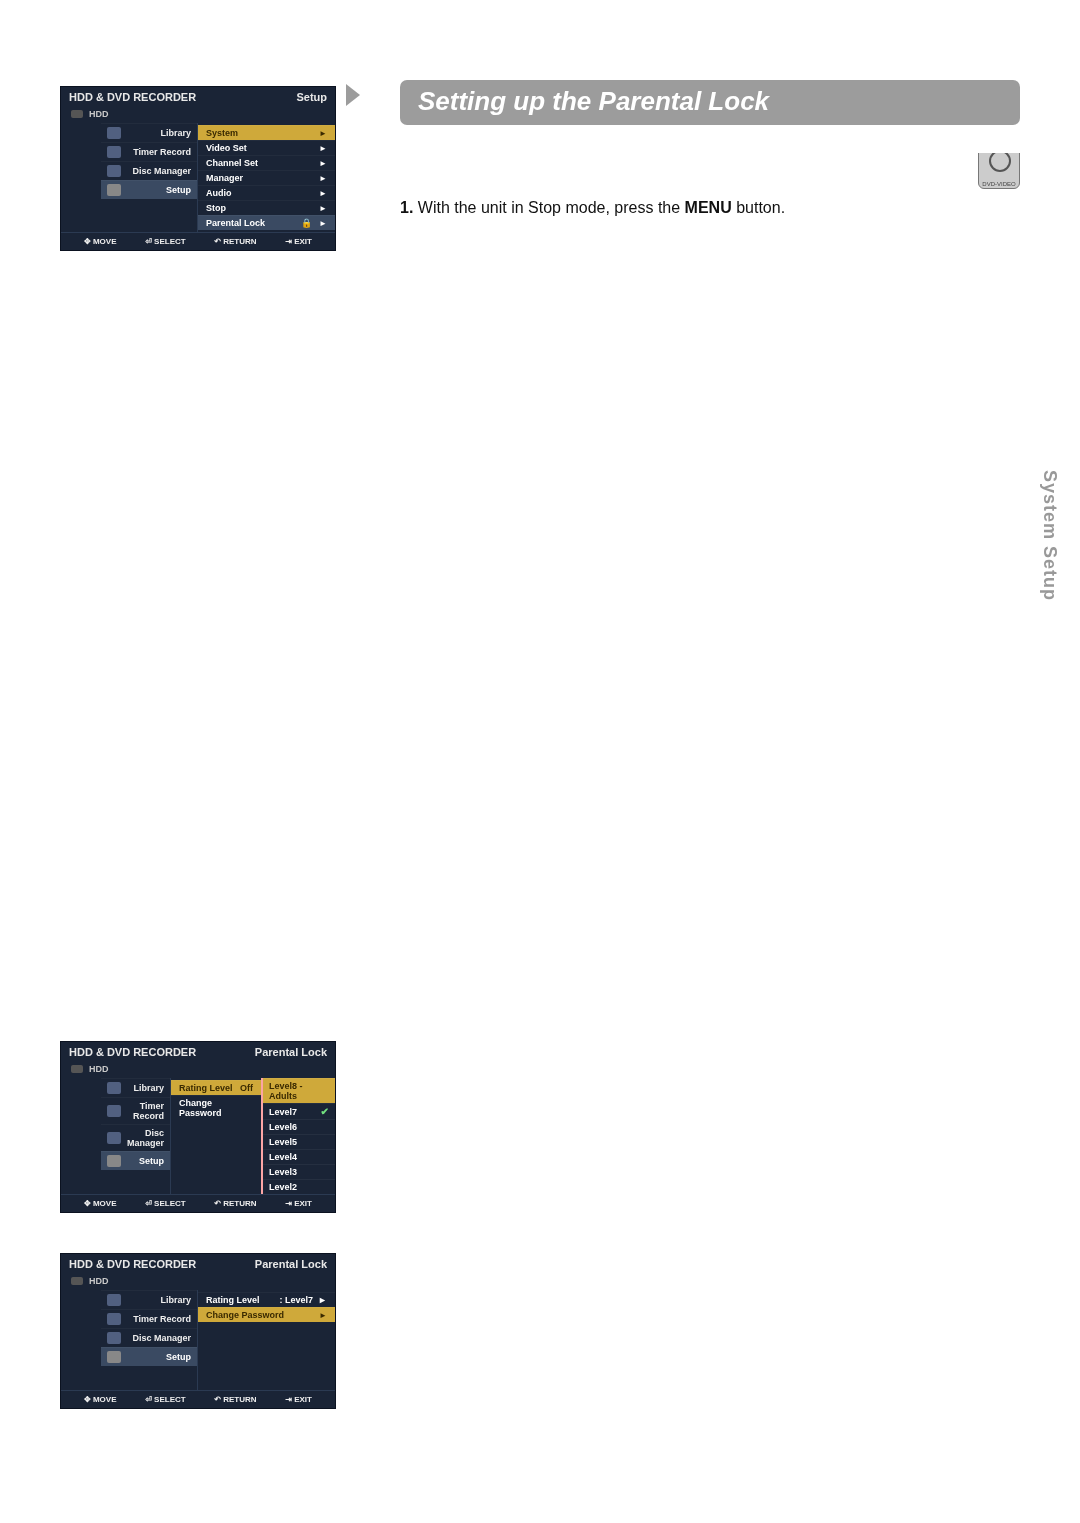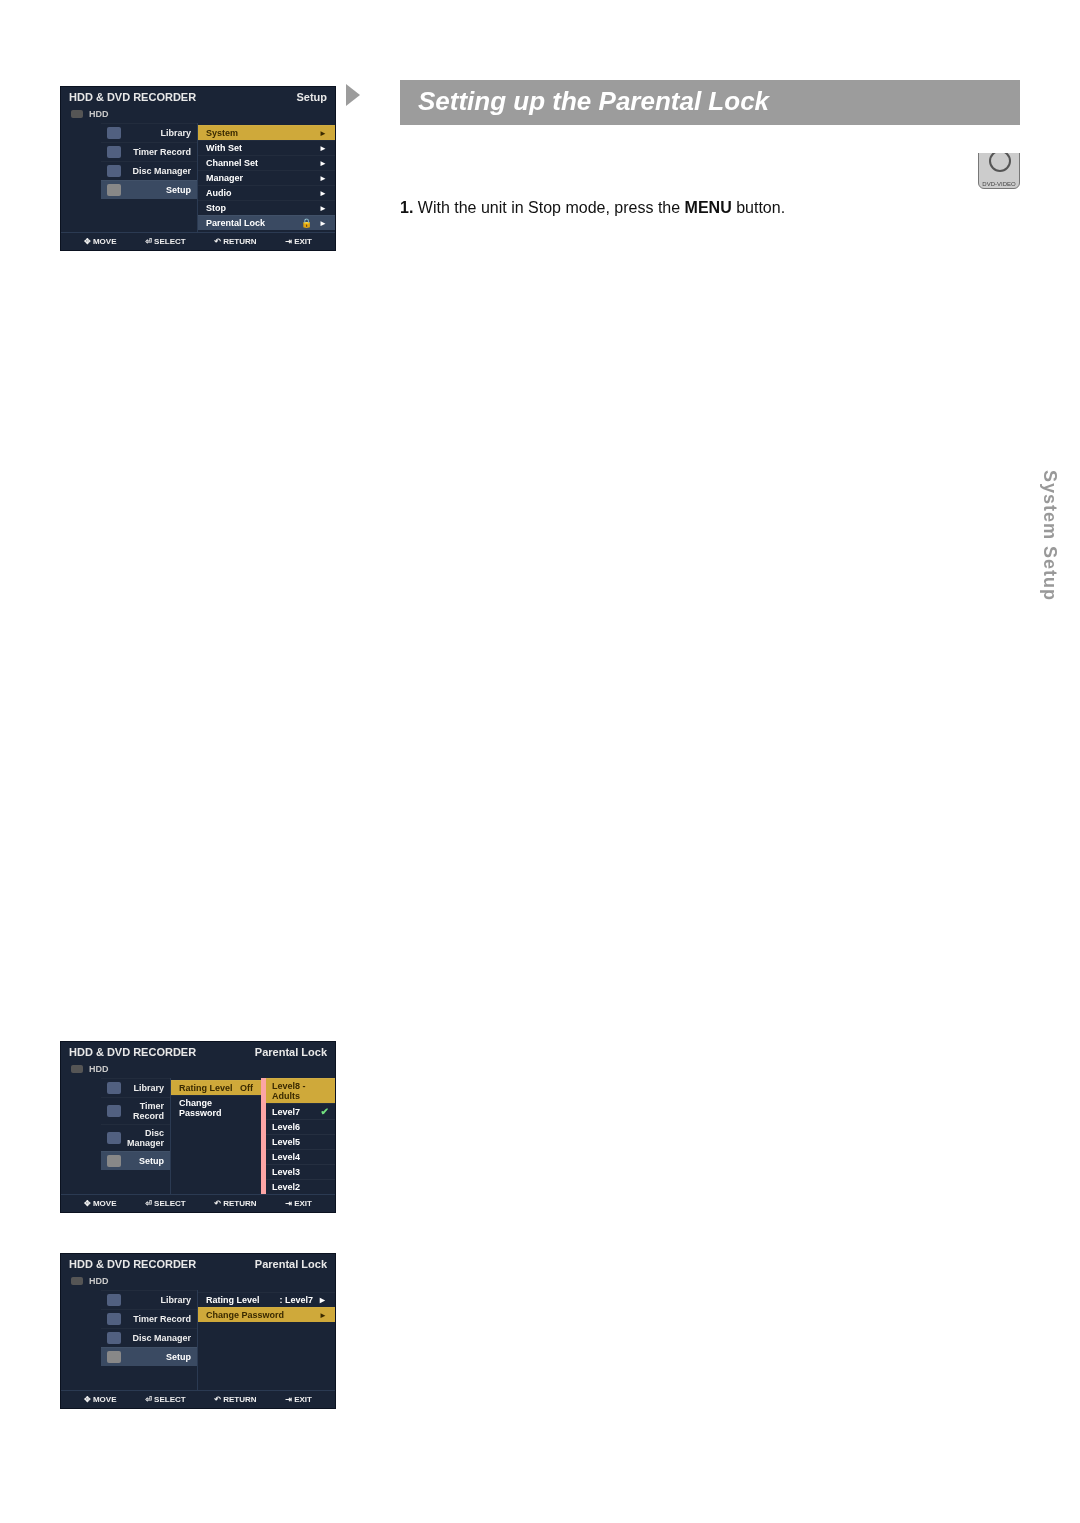--- a/index.html
+++ b/index.html
@@ -103,20 +103,21 @@
     margin: 0 0 14px 0;
     padding-left: 24px;
     text-indent: -24px;
   }
   ol.steps li::marker {
     font-weight: bold;
   }
   .bold { font-weight: bold; }
   .sub-arrow {
     position: relative;
+    border-radius: 7px;
   }
   .sub-arrow::before {
     content: "";
     position: absolute;
     left: -54px;
     top: 4px;
     border-left: 14px solid #9c9c9c;
     border-top: 11px solid transparent;
     border-bottom: 11px solid transparent;
   }
@@ -214,21 +215,21 @@
     color: #fff;
   }
   .osd .menupanel .arrow { font-size: 8px; }
   .osd .menupanel .lockcell {
     display: flex; gap: 6px; align-items: center;
   }
   .osd .menupanel .lockcell .lockico { font-size: 9px; }
 
   .osd .submenu {
     width: 104px;
-    border-left: 5px solid #fca5a5;
+    border-left: 2px solid #fca5a5;
   }
   .osd .submenu .srow {
     padding: 2px 6px;
     font-size: 9px;
     font-weight: bold;
     border-top: 1px solid rgba(255,255,255,0.05);
     display: flex;
     justify-content: space-between;
     align-items: center;
   }
@@ -290,21 +291,21 @@
               <span class="ico gear"></span>
               <span class="lbl">Setup</span>
             </div>
         </div>
         <div class="menupanel">
           <div class="mrow sel">
               <span>System</span>
               <span class="arrow">►</span>
             </div>
           <div class="mrow">
-              <span>With Set</span>
+              <span>Video Set</span>
               <span class="arrow">►</span>
             </div>
           <div class="mrow">
               <span>Channel Set</span>
               <span class="arrow">►</span>
             </div>
           <div class="mrow">
               <span>Manager</span>
               <span class="arrow">►</span>
             </div>

